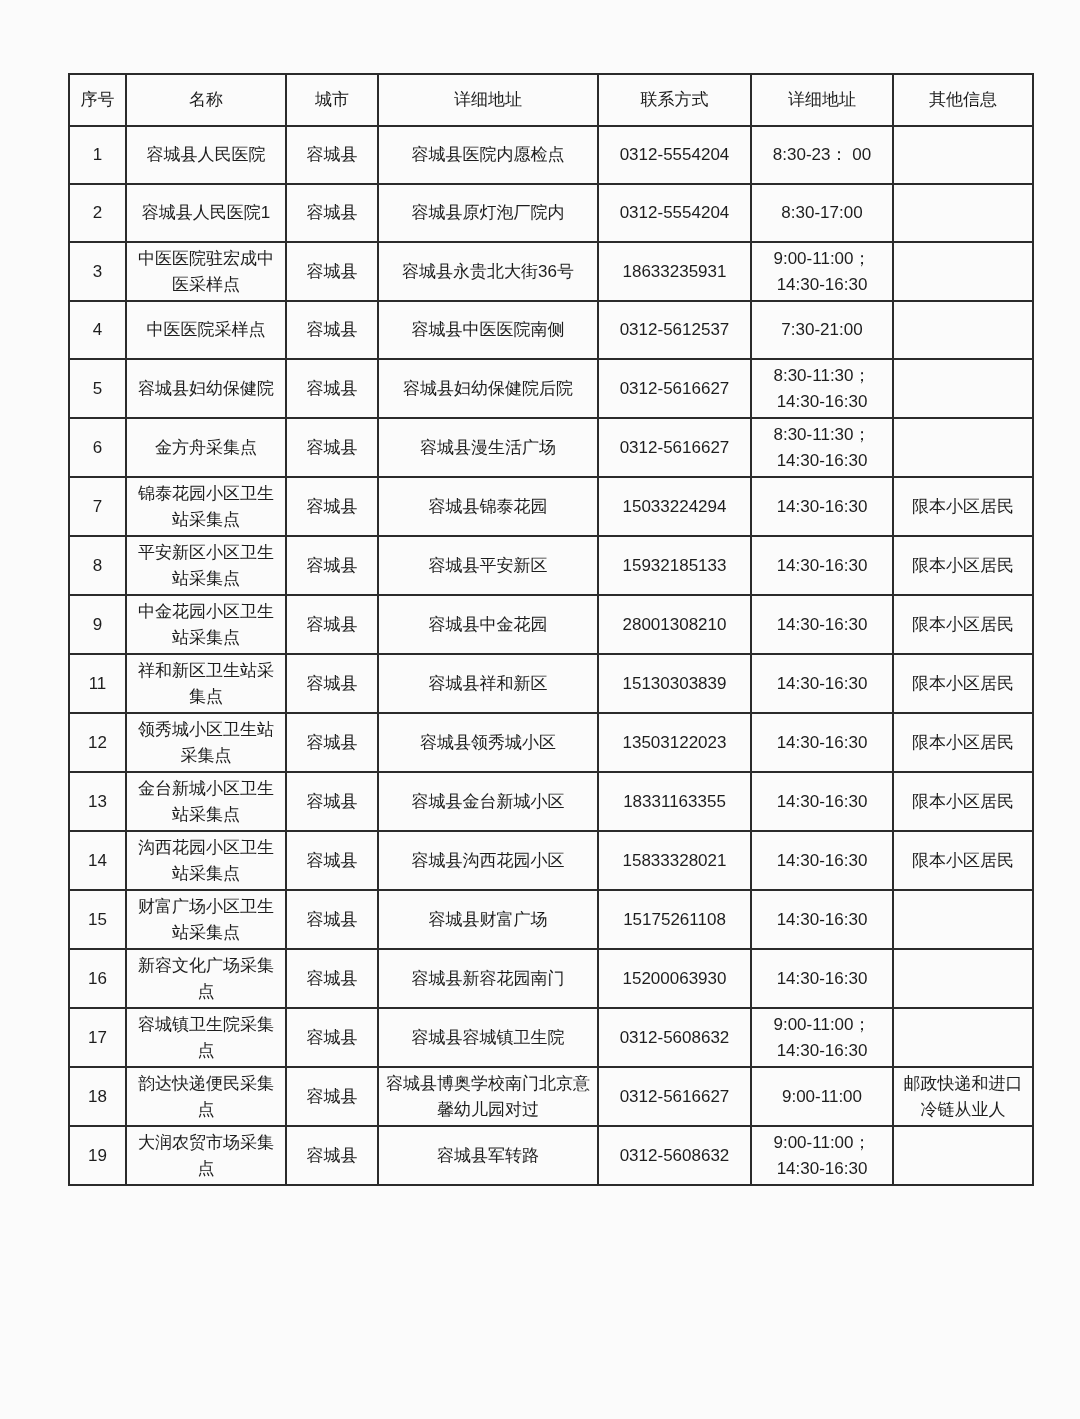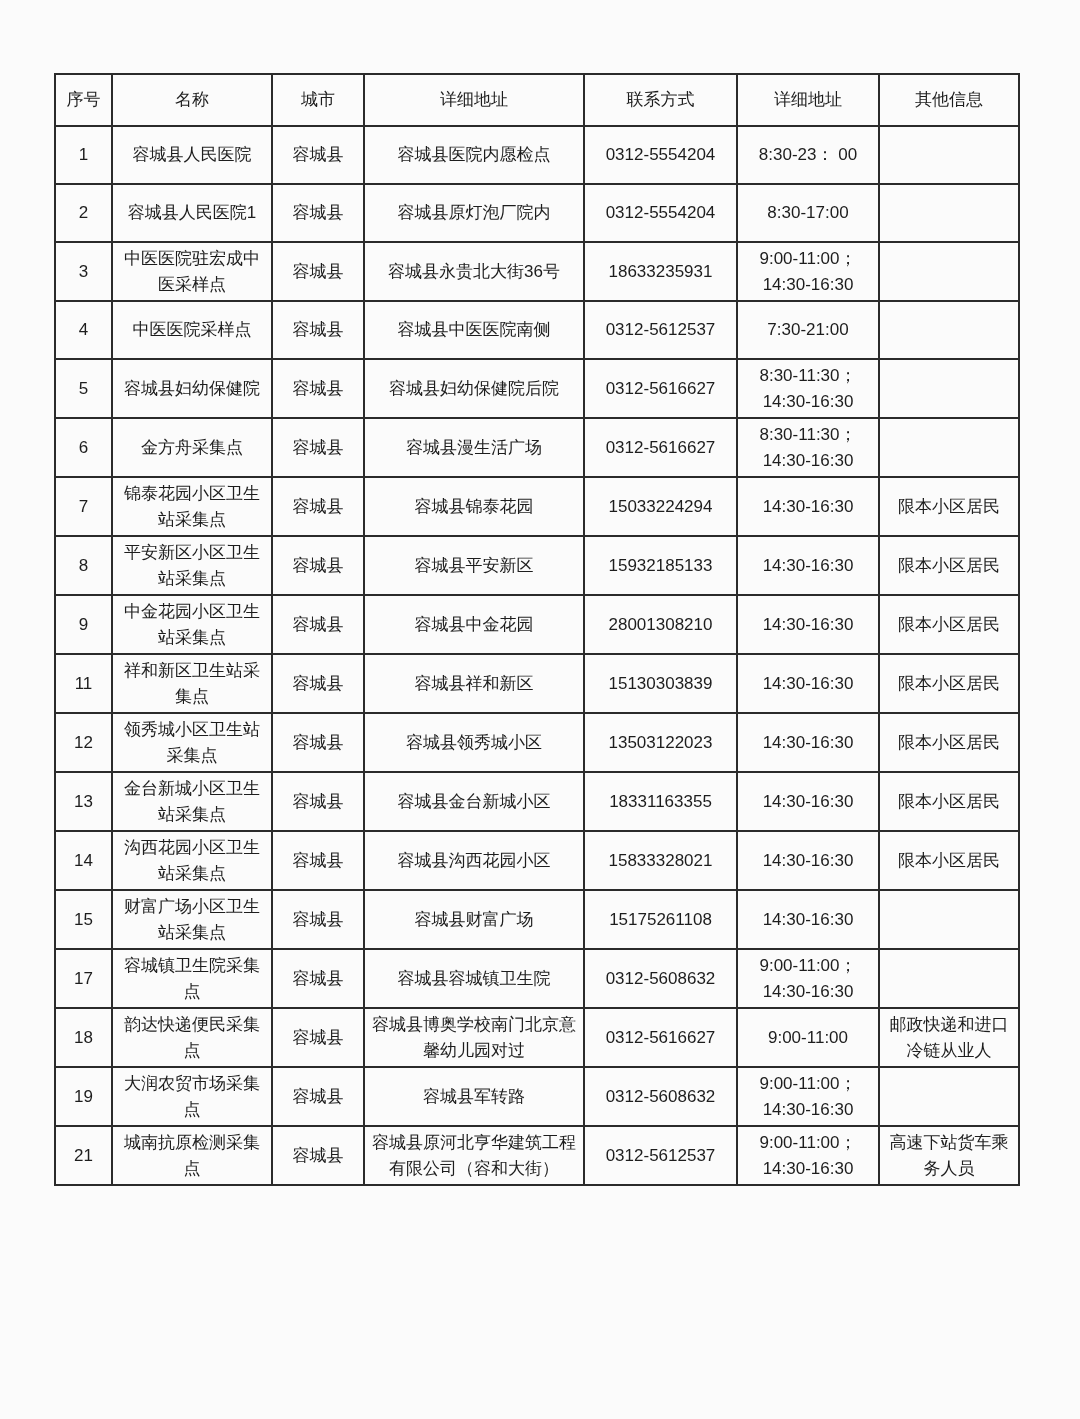--- a/index.html
+++ b/index.html
@@ -15,21 +15,21 @@
   }
   .page {
     position: relative;
     width: 1080px;
     height: 1419px;
     overflow: hidden;
     background: #fbfbfb;
   }
   table.grid {
     position: absolute;
-    left: 54px;
+    left: 68px;
     top: 73px;
     width: 964px;
     border-collapse: collapse;
     table-layout: fixed;
   }
   .grid th, .grid td {
     border: 2px solid #2b2b2b;
     text-align: center;
     vertical-align: middle;
     font-size: 17px;
@@ -200,20 +200,29 @@
         <tr>
           <td class="col-index">15</td>
           <td class="col-name">财富广场小区卫生站采集点</td>
           <td class="col-city">容城县</td>
           <td class="col-address">容城县财富广场</td>
           <td class="col-contact">15175261108</td>
           <td class="col-hours">14:30-16:30</td>
           <td class="col-notes"></td>
         </tr>
         <tr>
+          <td class="col-index">16</td>
+          <td class="col-name">新容文化广场采集点</td>
+          <td class="col-city">容城县</td>
+          <td class="col-address">容城县新容花园南门</td>
+          <td class="col-contact">15200063930</td>
+          <td class="col-hours">14:30-16:30</td>
+          <td class="col-notes"></td>
+        </tr>
+        <tr>
           <td class="col-index">17</td>
           <td class="col-name">容城镇卫生院采集点</td>
           <td class="col-city">容城县</td>
           <td class="col-address">容城县容城镇卫生院</td>
           <td class="col-contact">0312-5608632</td>
           <td class="col-hours">9:00-11:00；
 14:30-16:30</td>
           <td class="col-notes"></td>
         </tr>
         <tr>
@@ -227,26 +236,16 @@
         </tr>
         <tr>
           <td class="col-index">19</td>
           <td class="col-name">大润农贸市场采集点</td>
           <td class="col-city">容城县</td>
           <td class="col-address">容城县军转路</td>
           <td class="col-contact">0312-5608632</td>
           <td class="col-hours">9:00-11:00；
 14:30-16:30</td>
           <td class="col-notes"></td>
-        </tr>
-        <tr>
-          <td class="col-index">21</td>
-          <td class="col-name">城南抗原检测采集点</td>
-          <td class="col-city">容城县</td>
-          <td class="col-address">容城县原河北亨华建筑工程有限公司（容和大街）</td>
-          <td class="col-contact">0312-5612537</td>
-          <td class="col-hours">9:00-11:00；
-14:30-16:30</td>
-          <td class="col-notes">高速下站货车乘务人员</td>
         </tr>
       </tbody>
   </table>
 </div>
 
 </body></html>

